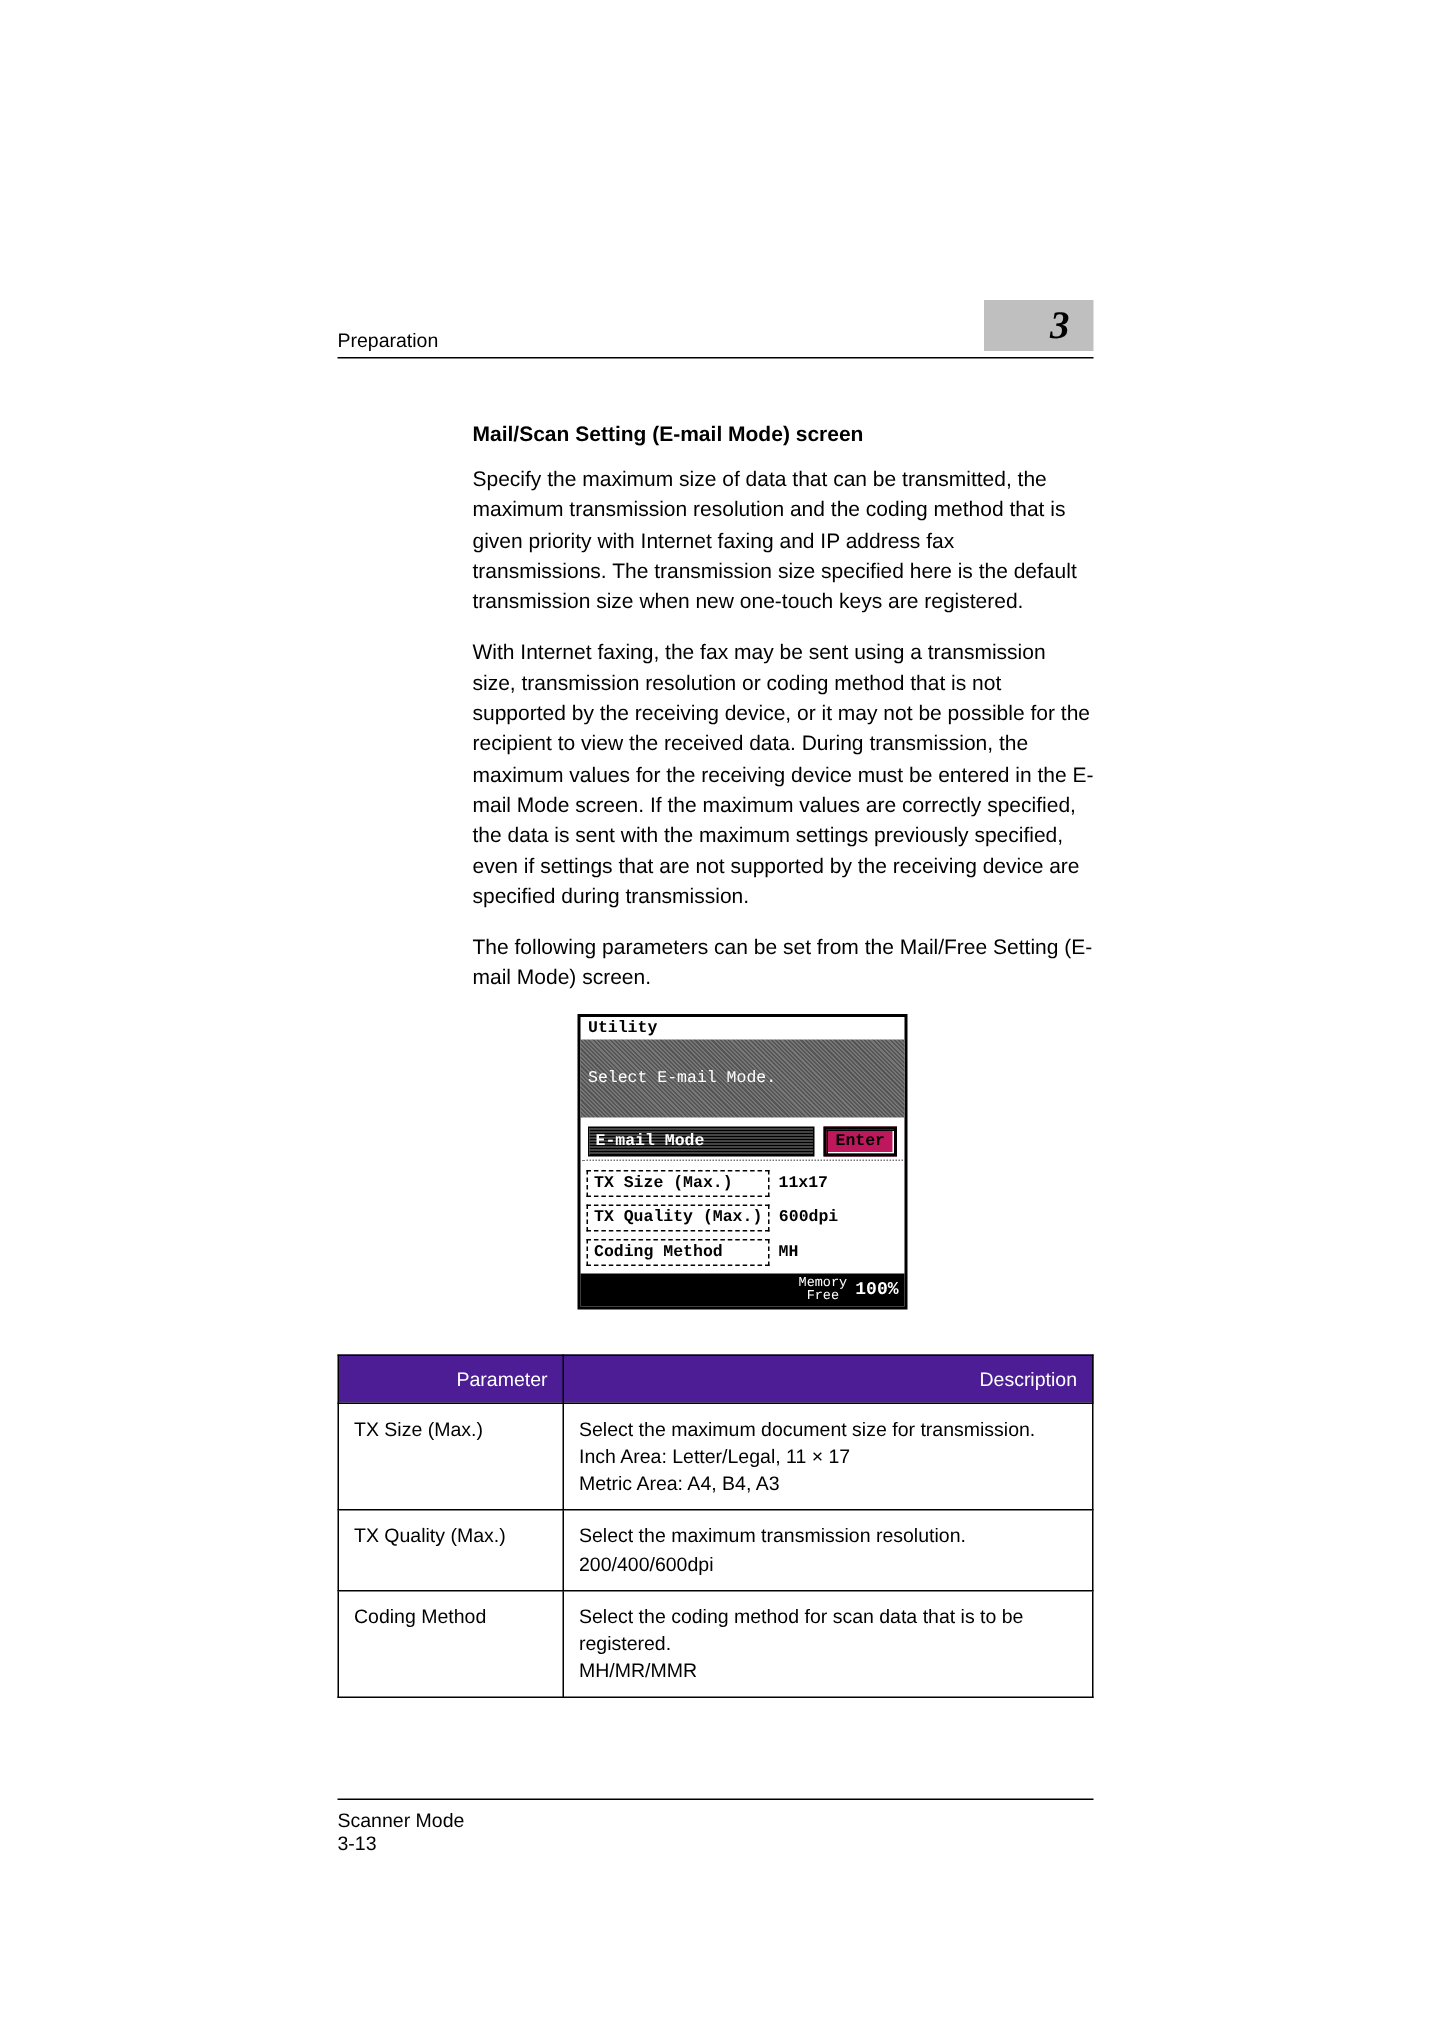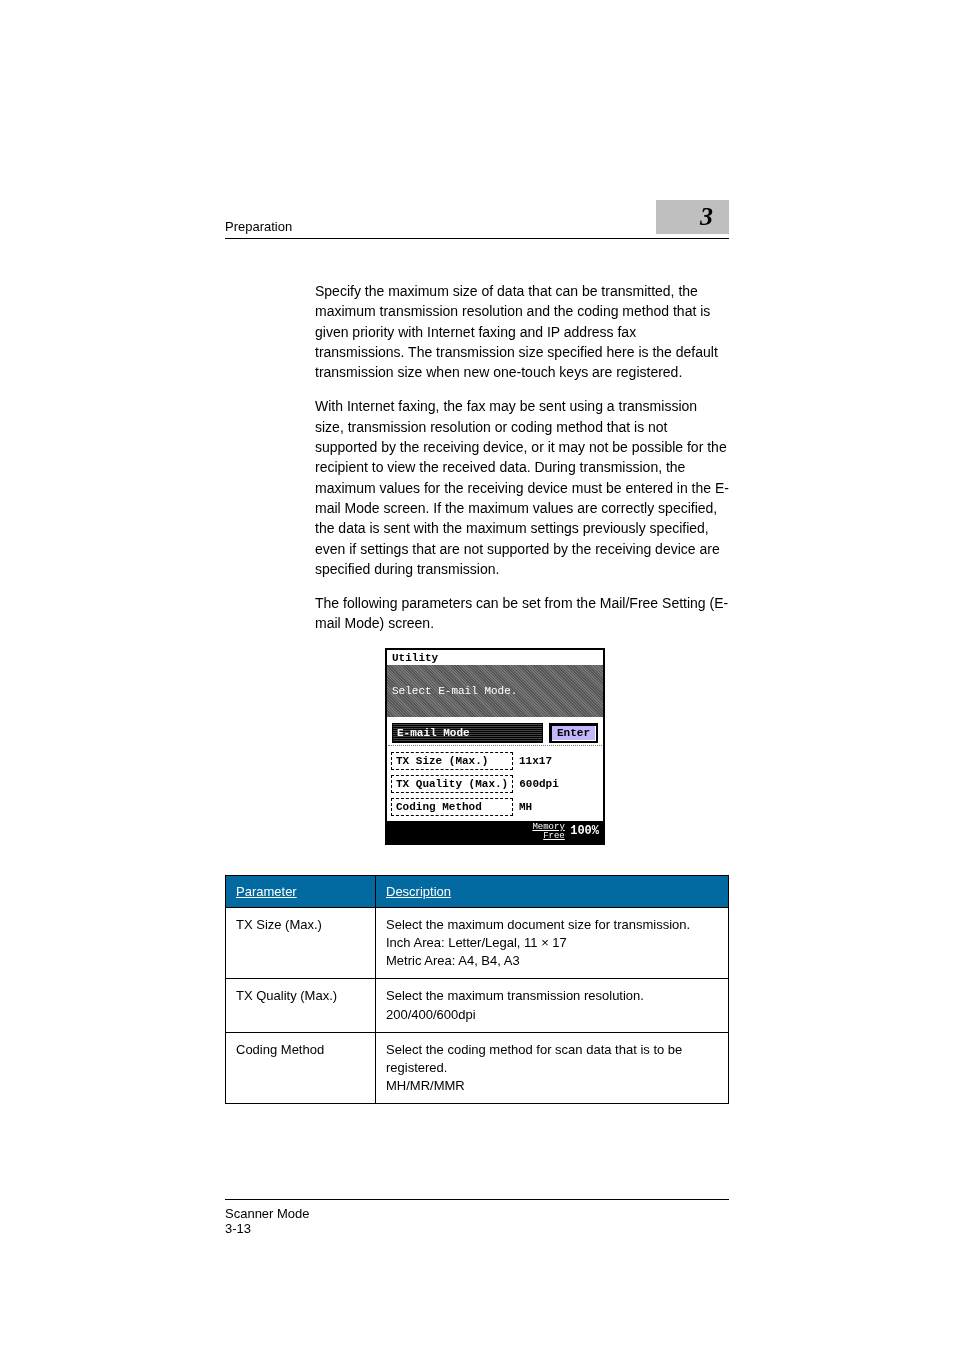--- a/index.html
+++ b/index.html
@@ -78,21 +78,21 @@
   .lcd-mode-label {
     color: #fff;
     font-weight: bold;
     flex: 1;
     background: repeating-linear-gradient(0deg,#000,#000 1px,#444 1px,#444 2px);
     padding: 3px 4px;
     border:1px solid #000;
   }
   .lcd-enter {
     border: 2px solid #000;
-    background: #c4b5fd;
+    background: #be185d;
     padding: 2px 6px;
     font-weight: bold;
     box-shadow: 1px 1px 0 #000 inset, -1px -1px 0 #fff inset;
   }
   .lcd-body {
     padding: 6px 4px 0 4px;
   }
   .lcd-item {
     display: flex;
     align-items: center;
@@ -120,27 +120,26 @@
   .lcd-footer .pct { font-size: 12px; font-weight: bold; }
 
   
   .param-table {
     margin: 0 0 0 0;
     border-collapse: collapse;
     width: 100%;
     font-size: 13px;
   }
   .param-table th {
-    background: #0369a1;
+    background: #4c1d95;
     color: #fff;
     font-weight: normal;
-    text-align: left;
+    text-align: right;
     padding: 8px 10px;
     border: 1px solid #000;
-    text-decoration: underline;
   }
   .param-table td {
     border: 1px solid #000;
     padding: 8px 10px;
     vertical-align: top;
     line-height: 1.4;
   }
   .param-table td:first-child { width: 150px; }
   .table-wrap { margin-left: 0; }
 
@@ -162,20 +161,21 @@
 
 <div class="page">
 
   <div class="header-line">
     <span class="header-left">Preparation</span>
     <span class="header-right">
       <span class="chap">3</span>
     </span>
   </div>
 
+  <div class="section-title">Mail/Scan Setting (E-mail Mode) screen</div>
 
   <p class="body-text">Specify the maximum size of data that can be transmitted, the maximum transmission resolution and the coding method that is given priority with Internet faxing and IP address fax transmissions. The transmission size specified here is the default transmission size when new one-touch keys are registered.</p>
   <p class="body-text">With Internet faxing, the fax may be sent using a transmission size, transmission resolution or coding method that is not supported by the receiving device, or it may not be possible for the recipient to view the received data. During transmission, the maximum values for the receiving device must be entered in the E-mail Mode screen. If the maximum values are correctly specified, the data is sent with the maximum settings previously specified, even if settings that are not supported by the receiving device are specified during transmission.</p>
   <p class="body-text">The following parameters can be set from the Mail/Free Setting (E-mail Mode) screen.</p>
 
   <div class="lcd-wrap">
     <div class="lcd-top">Utility</div>
     <div class="lcd-band">Select E-mail Mode.</div>
     <div class="lcd-mode-row">
       <div class="lcd-mode-label">E-mail Mode</div>
@@ -189,21 +189,21 @@
       <div class="lcd-item">
         <div class="lcd-btn">TX Quality (Max.)</div>
         <div class="lcd-val">600dpi</div>
       </div>
       <div class="lcd-item">
         <div class="lcd-btn">Coding Method</div>
         <div class="lcd-val">MH</div>
       </div>
     </div>
     <div class="lcd-footer">
-      <span style="white-space:pre; display:inline-block; text-align:right; vertical-align:middle;text-decoration:underline;">Memory
+      <span style="white-space:pre; display:inline-block; text-align:center; vertical-align:middle;">Memory
 Free</span>
       <span class="pct">100%</span>
     </div>
   </div>
 
   <div class="table-wrap">
     <table class="param-table">
       <thead>
         <tr>
           <th>Parameter</th>

